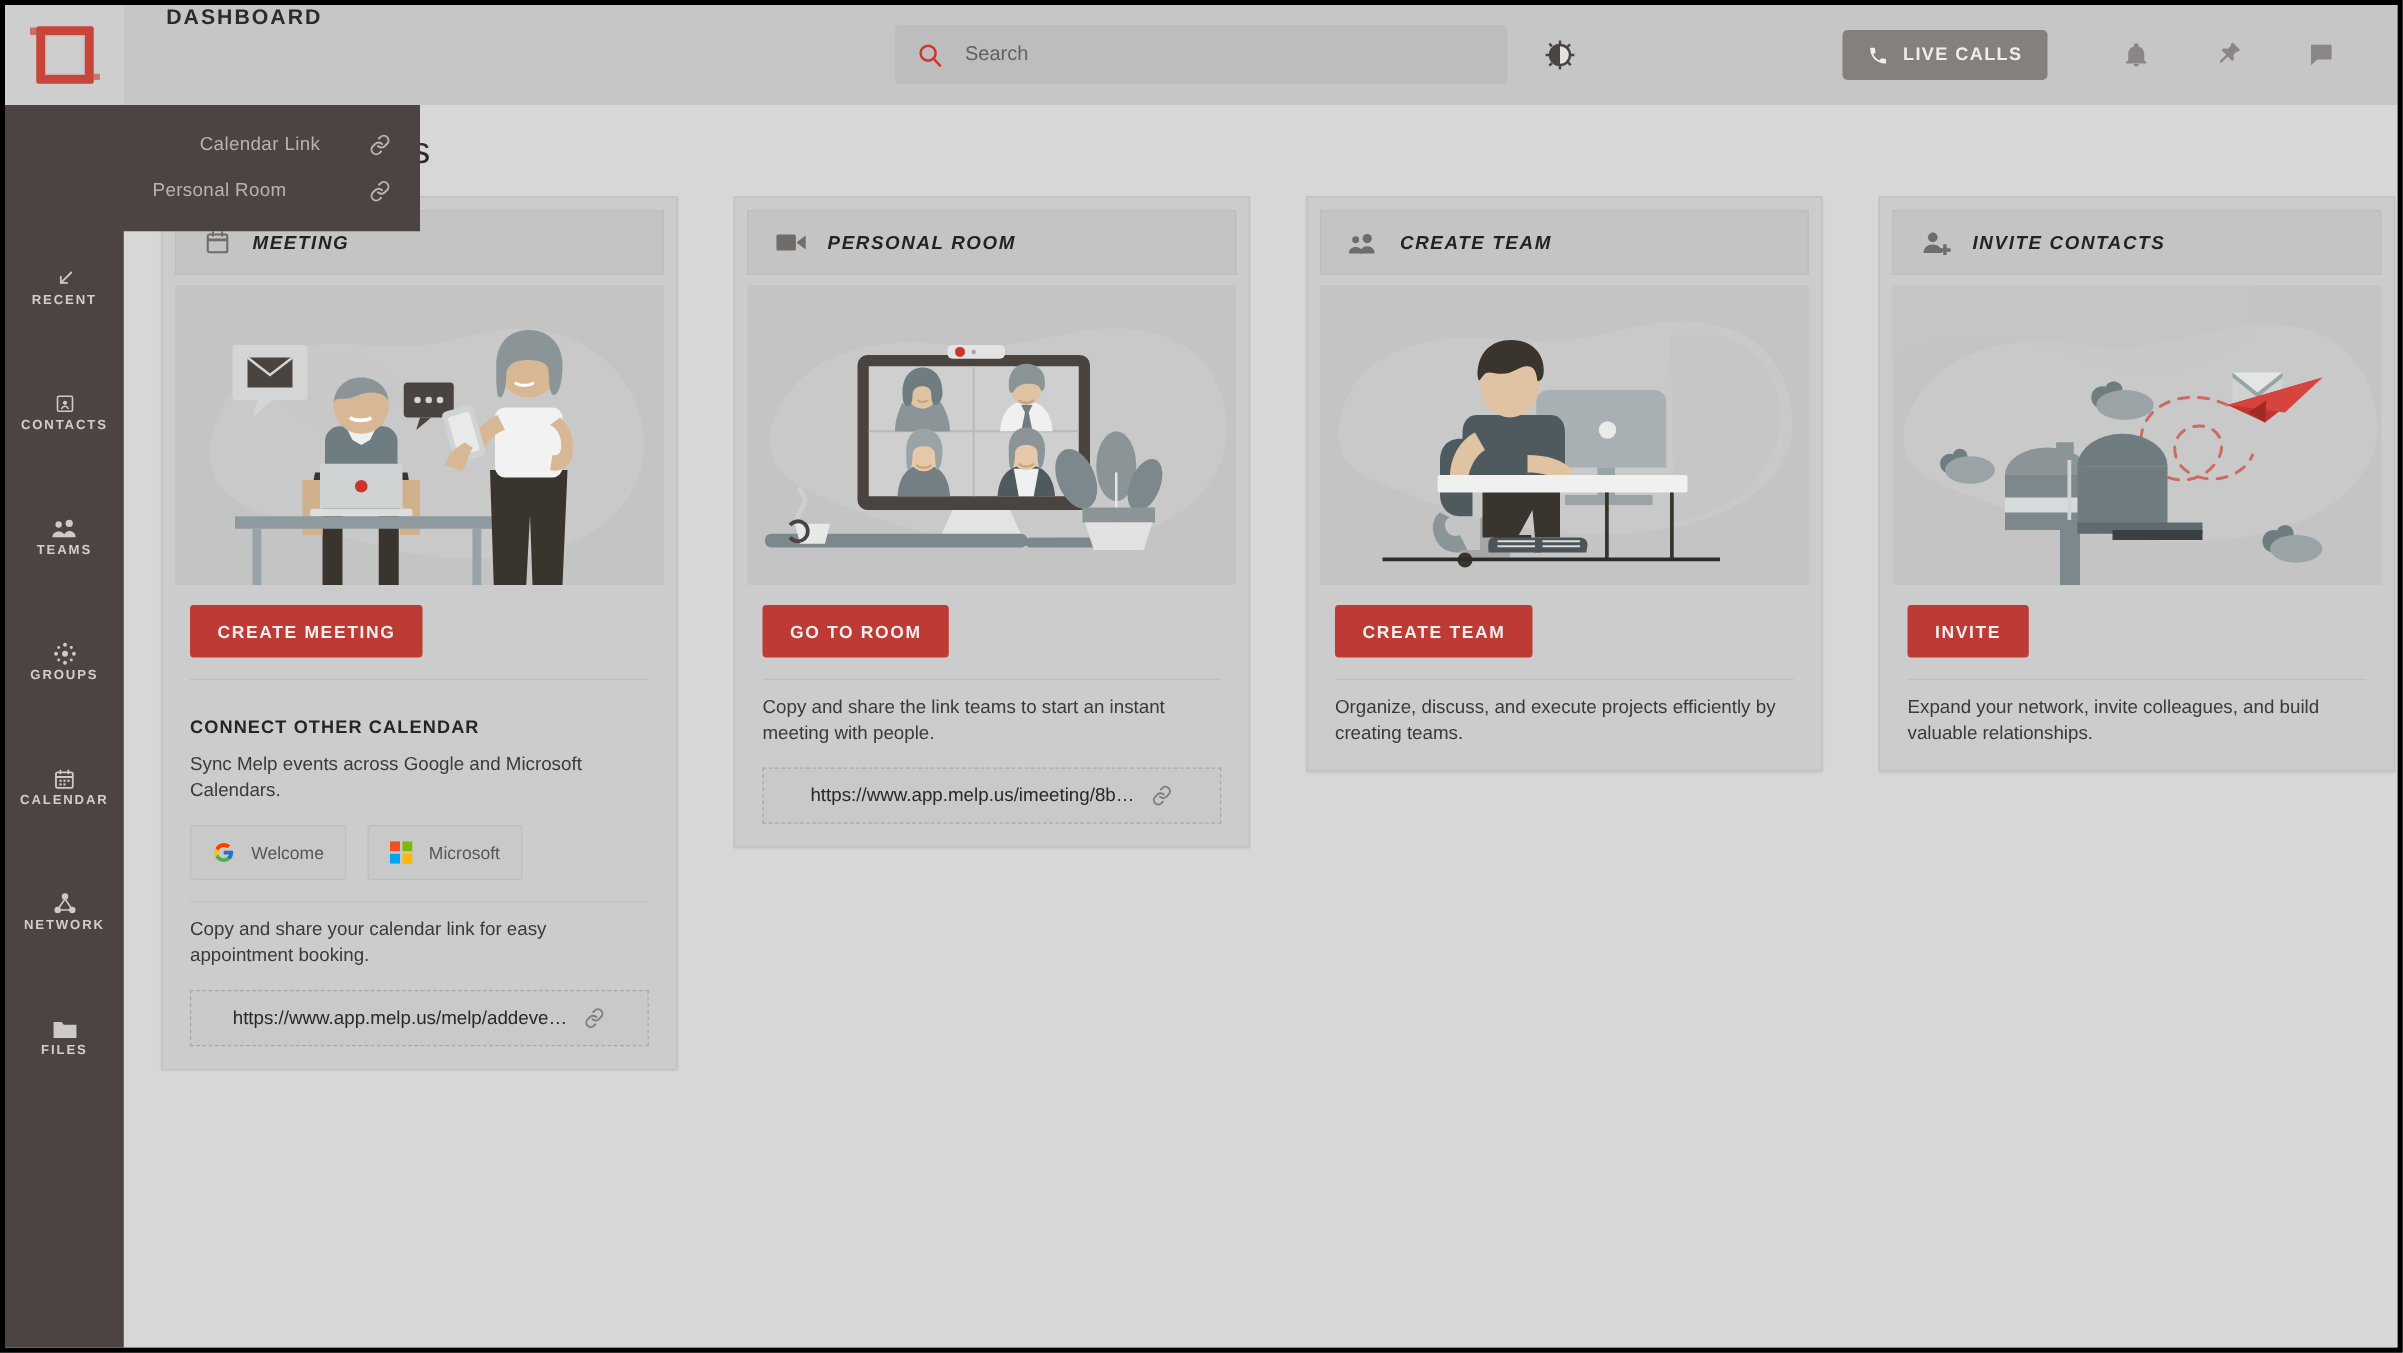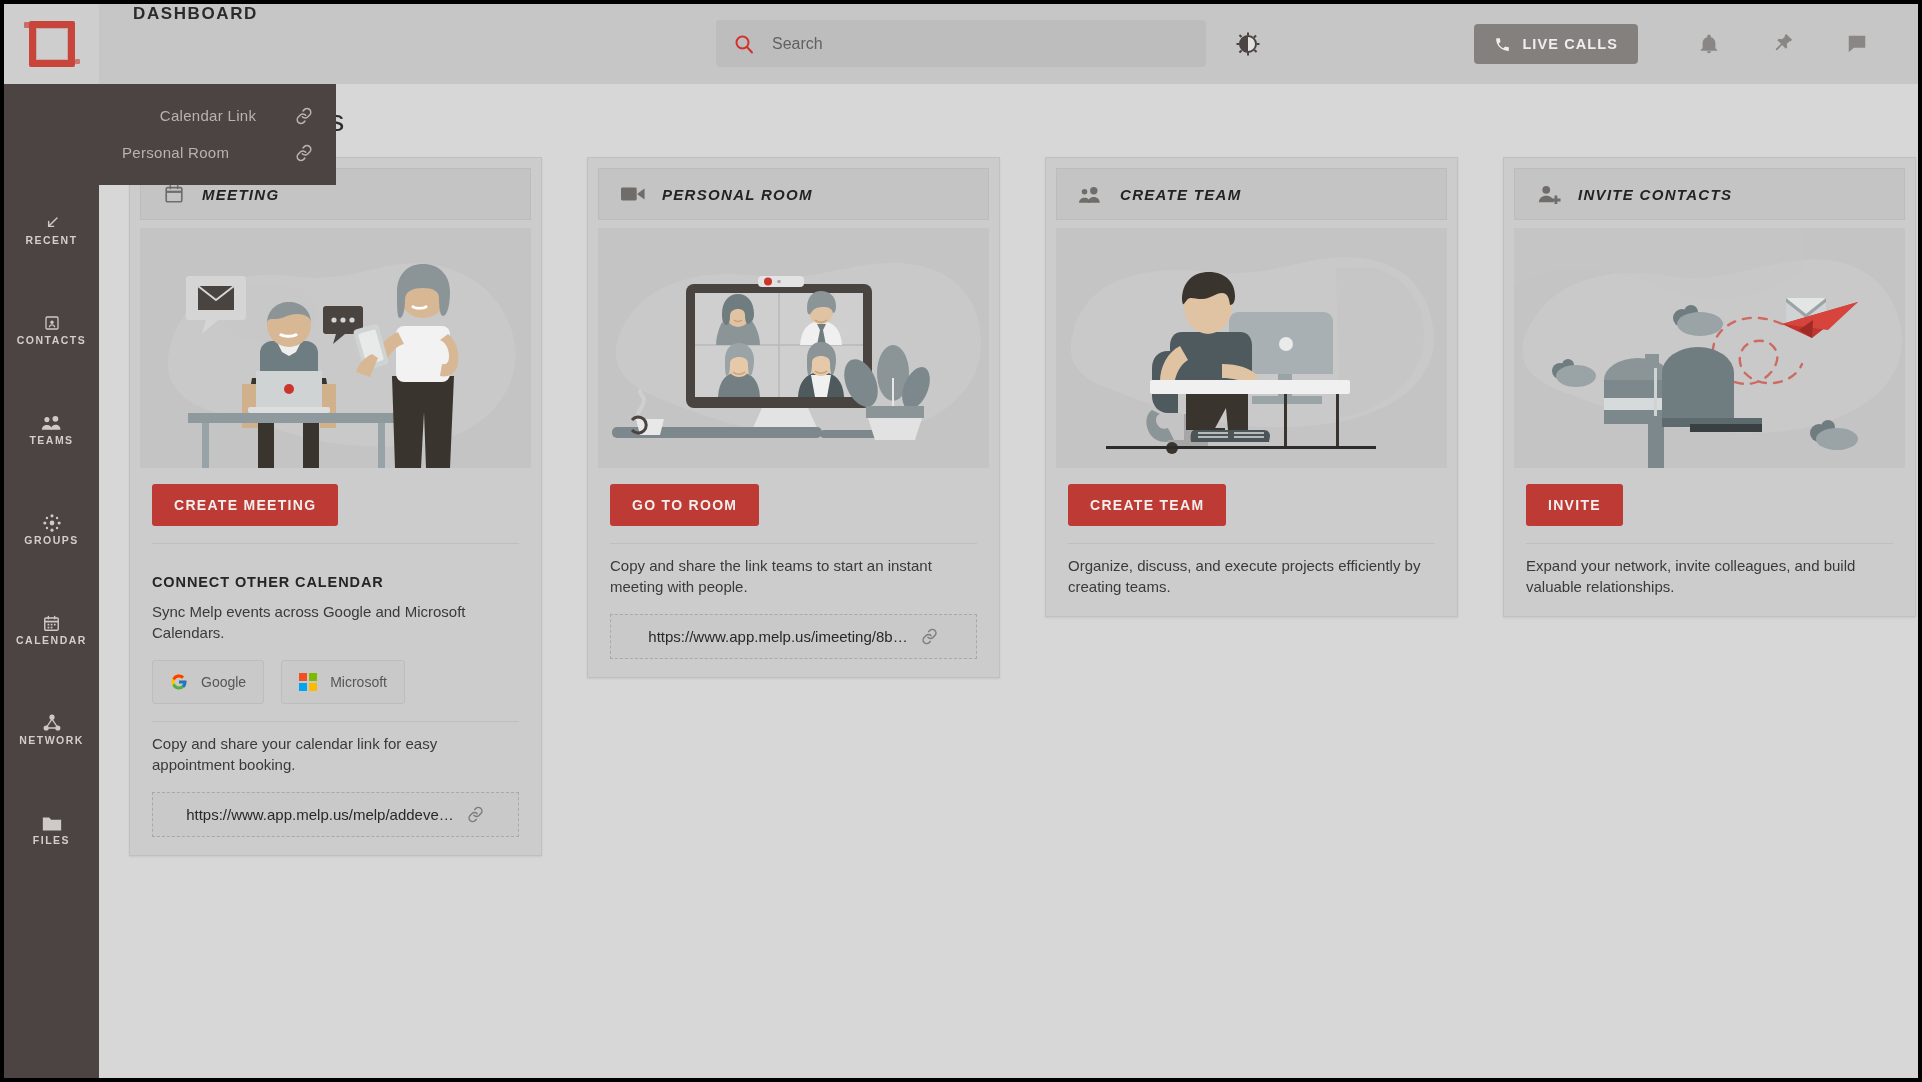--- a/index.html
+++ b/index.html
@@ -489,21 +489,21 @@
           <div class="provider-row">
             <div class="provider">
               <span>
                 <svg width="18" height="18" viewBox="0 0 48 48">
                   <path fill="#FFC107" d="M43.6 20.1H42V20H24v8h11.3C33.7 32.7 29.3 36 24 36a12 12 0 1 1 7.9-21l5.7-5.7A20 20 0 1 0 44 24c0-1.3-.1-2.6-.4-3.9z"></path>
                   <path fill="#FF3D00" d="m6.3 14.7 6.6 4.8A12 12 0 0 1 24 12c3.1 0 5.8 1.1 7.9 3l5.7-5.7A20 20 0 0 0 6.3 14.7z"></path>
                   <path fill="#4CAF50" d="M24 44c5.2 0 9.9-2 13.4-5.2l-6.2-5.2A11.9 11.9 0 0 1 12.7 28l-6.5 5A20 20 0 0 0 24 44z"></path>
                   <path fill="#1976D2" d="M43.6 20.1H42V20H24v8h11.3a12 12 0 0 1-4.1 5.6l6.2 5.2C37 40.2 44 35 44 24c0-1.3-.1-2.6-.4-3.9z"></path>
                 </svg>
               </span>
-              <span>Google</span>
+              <span>Welcome</span>
             </div>
             <div class="provider">
               <span>
                 <svg width="18" height="18" viewBox="0 0 18 18">
                   <rect x="0" y="0" width="8" height="8" fill="#F25022"></rect>
                   <rect x="10" y="0" width="8" height="8" fill="#7FBA00"></rect>
                   <rect x="0" y="10" width="8" height="8" fill="#00A4EF"></rect>
                   <rect x="10" y="10" width="8" height="8" fill="#FFB900"></rect>
                 </svg>
               </span>

